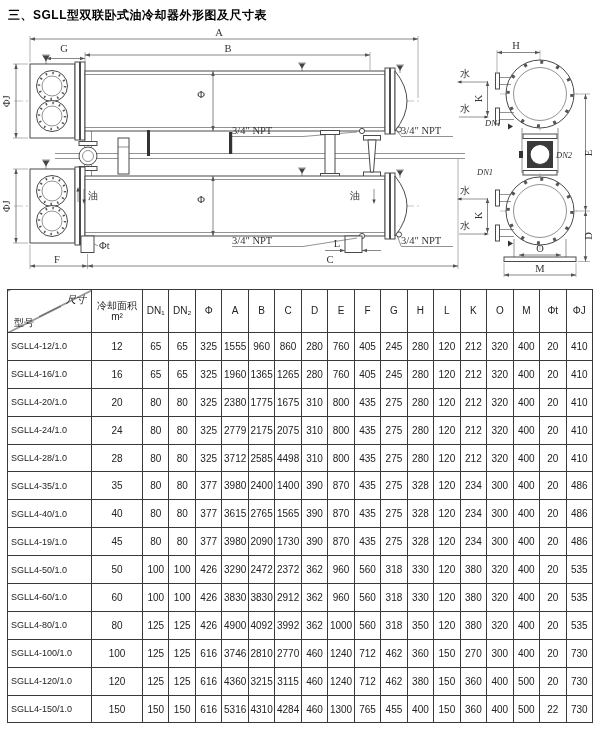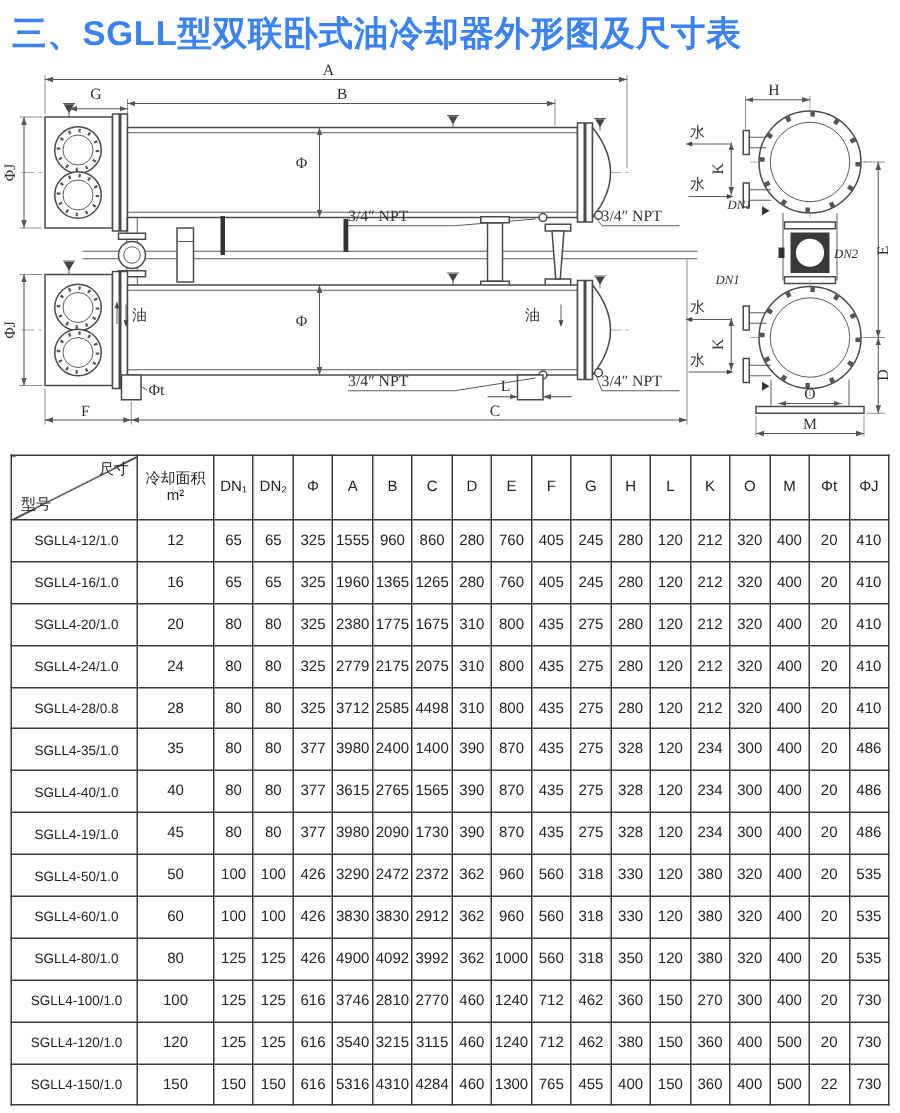--- a/index.html
+++ b/index.html
@@ -1,40 +1,40 @@
 <!DOCTYPE html>
 <html><head>
 <meta charset="utf-8">
 <style>
   html,body{margin:0;padding:0;background:#fff;width:600px;}
   body{font-family:"Liberation Sans",sans-serif;color:#222;}
   .page{width:600px;height:742px;overflow:hidden;background:#fff;}
-  .title{font-size:23px;font-weight:bold;color:#3b82f6;padding:7px 0 2px 8px;letter-spacing:.5px;}
+  .title{font-size:12px;font-weight:bold;color:#000000;padding:7px 0 2px 8px;letter-spacing:.5px;}
   svg{display:block;}
   
   .ol{stroke:#4a4a4a;stroke-width:1;fill:#fff;}
   .tl{stroke:#4a4a4a;stroke-width:.6;fill:none;}
   .cl{stroke:#999;stroke-width:.55;fill:none;stroke-dasharray:9 3 2 3;}
   .dim{stroke:#555;stroke-width:.7;fill:none;marker-start:url(#arr);marker-end:url(#arr);}
   .dime{stroke:#555;stroke-width:.7;fill:none;marker-end:url(#arr);}
   .ext{stroke:#777;stroke-width:.55;}
   .dt{font-family:"Liberation Serif",serif;font-size:10.5px;fill:#333;}
   .it{font-family:"Liberation Serif",serif;font-style:italic;font-size:8.5px;fill:#333;}
   .zh{font-family:"Liberation Serif",serif;font-size:10px;fill:#333;}
   .ah{fill:#444;stroke:none;}
   .blk{fill:#333;stroke:none;}
   
   .tablewrap{padding:1px 7px 6px 7px;}
   table{width:100%;border-collapse:collapse;table-layout:fixed;border:1.6px solid #1e1e1e;}
   th,td{border:1px solid #3a3a3a;text-align:center;vertical-align:middle;padding:0;}
   th{font-weight:normal;font-size:10px;height:42px;line-height:1.15;}
   td{font-size:10px;height:26.9px;}
-  td.model{font-size:9px;text-align:center;padding-left:3px;}
+  td.model{font-size:9px;text-align:left;padding-left:3px;}
   th.corner{position:relative;background-image:linear-gradient(to bottom right,transparent calc(50% - .5px),#3a3a3a calc(50% - .5px),#3a3a3a calc(50% + .5px),transparent calc(50% + .5px));}
-  th.corner .tr{position:absolute;top:4px;right:5px;font-size:10px;}
+  th.corner .tr{position:absolute;top:4px;right:5px;font-size:10px;font-style:italic;}
   th.corner .bl{position:absolute;bottom:4px;left:6px;font-size:10px;}
 </style>
 </head>
 <body>
 
 <div class="page">
 
   <div class="title">三、SGLL型双联卧式油冷却器外形图及尺寸表</div>
 
   <svg width="600" height="262" viewBox="0 0 600 262">
@@ -394,21 +394,21 @@
             <td>275</td>
             <td>280</td>
             <td>120</td>
             <td>212</td>
             <td>320</td>
             <td>400</td>
             <td>20</td>
             <td>410</td>
           </tr>
           <tr>
-            <td class="model">SGLL4-28/0.8</td>
+            <td class="model">SGLL4-28/1.0</td>
             <td>28</td>
             <td>80</td>
             <td>80</td>
             <td>325</td>
             <td>3712</td>
             <td>2585</td>
             <td>4498</td>
             <td>310</td>
             <td>800</td>
             <td>435</td>
@@ -567,21 +567,21 @@
             <td>400</td>
             <td>20</td>
             <td>730</td>
           </tr>
           <tr>
             <td class="model">SGLL4-120/1.0</td>
             <td>120</td>
             <td>125</td>
             <td>125</td>
             <td>616</td>
-            <td>3540</td>
+            <td>4360</td>
             <td>3215</td>
             <td>3115</td>
             <td>460</td>
             <td>1240</td>
             <td>712</td>
             <td>462</td>
             <td>380</td>
             <td>150</td>
             <td>360</td>
             <td>400</td>

